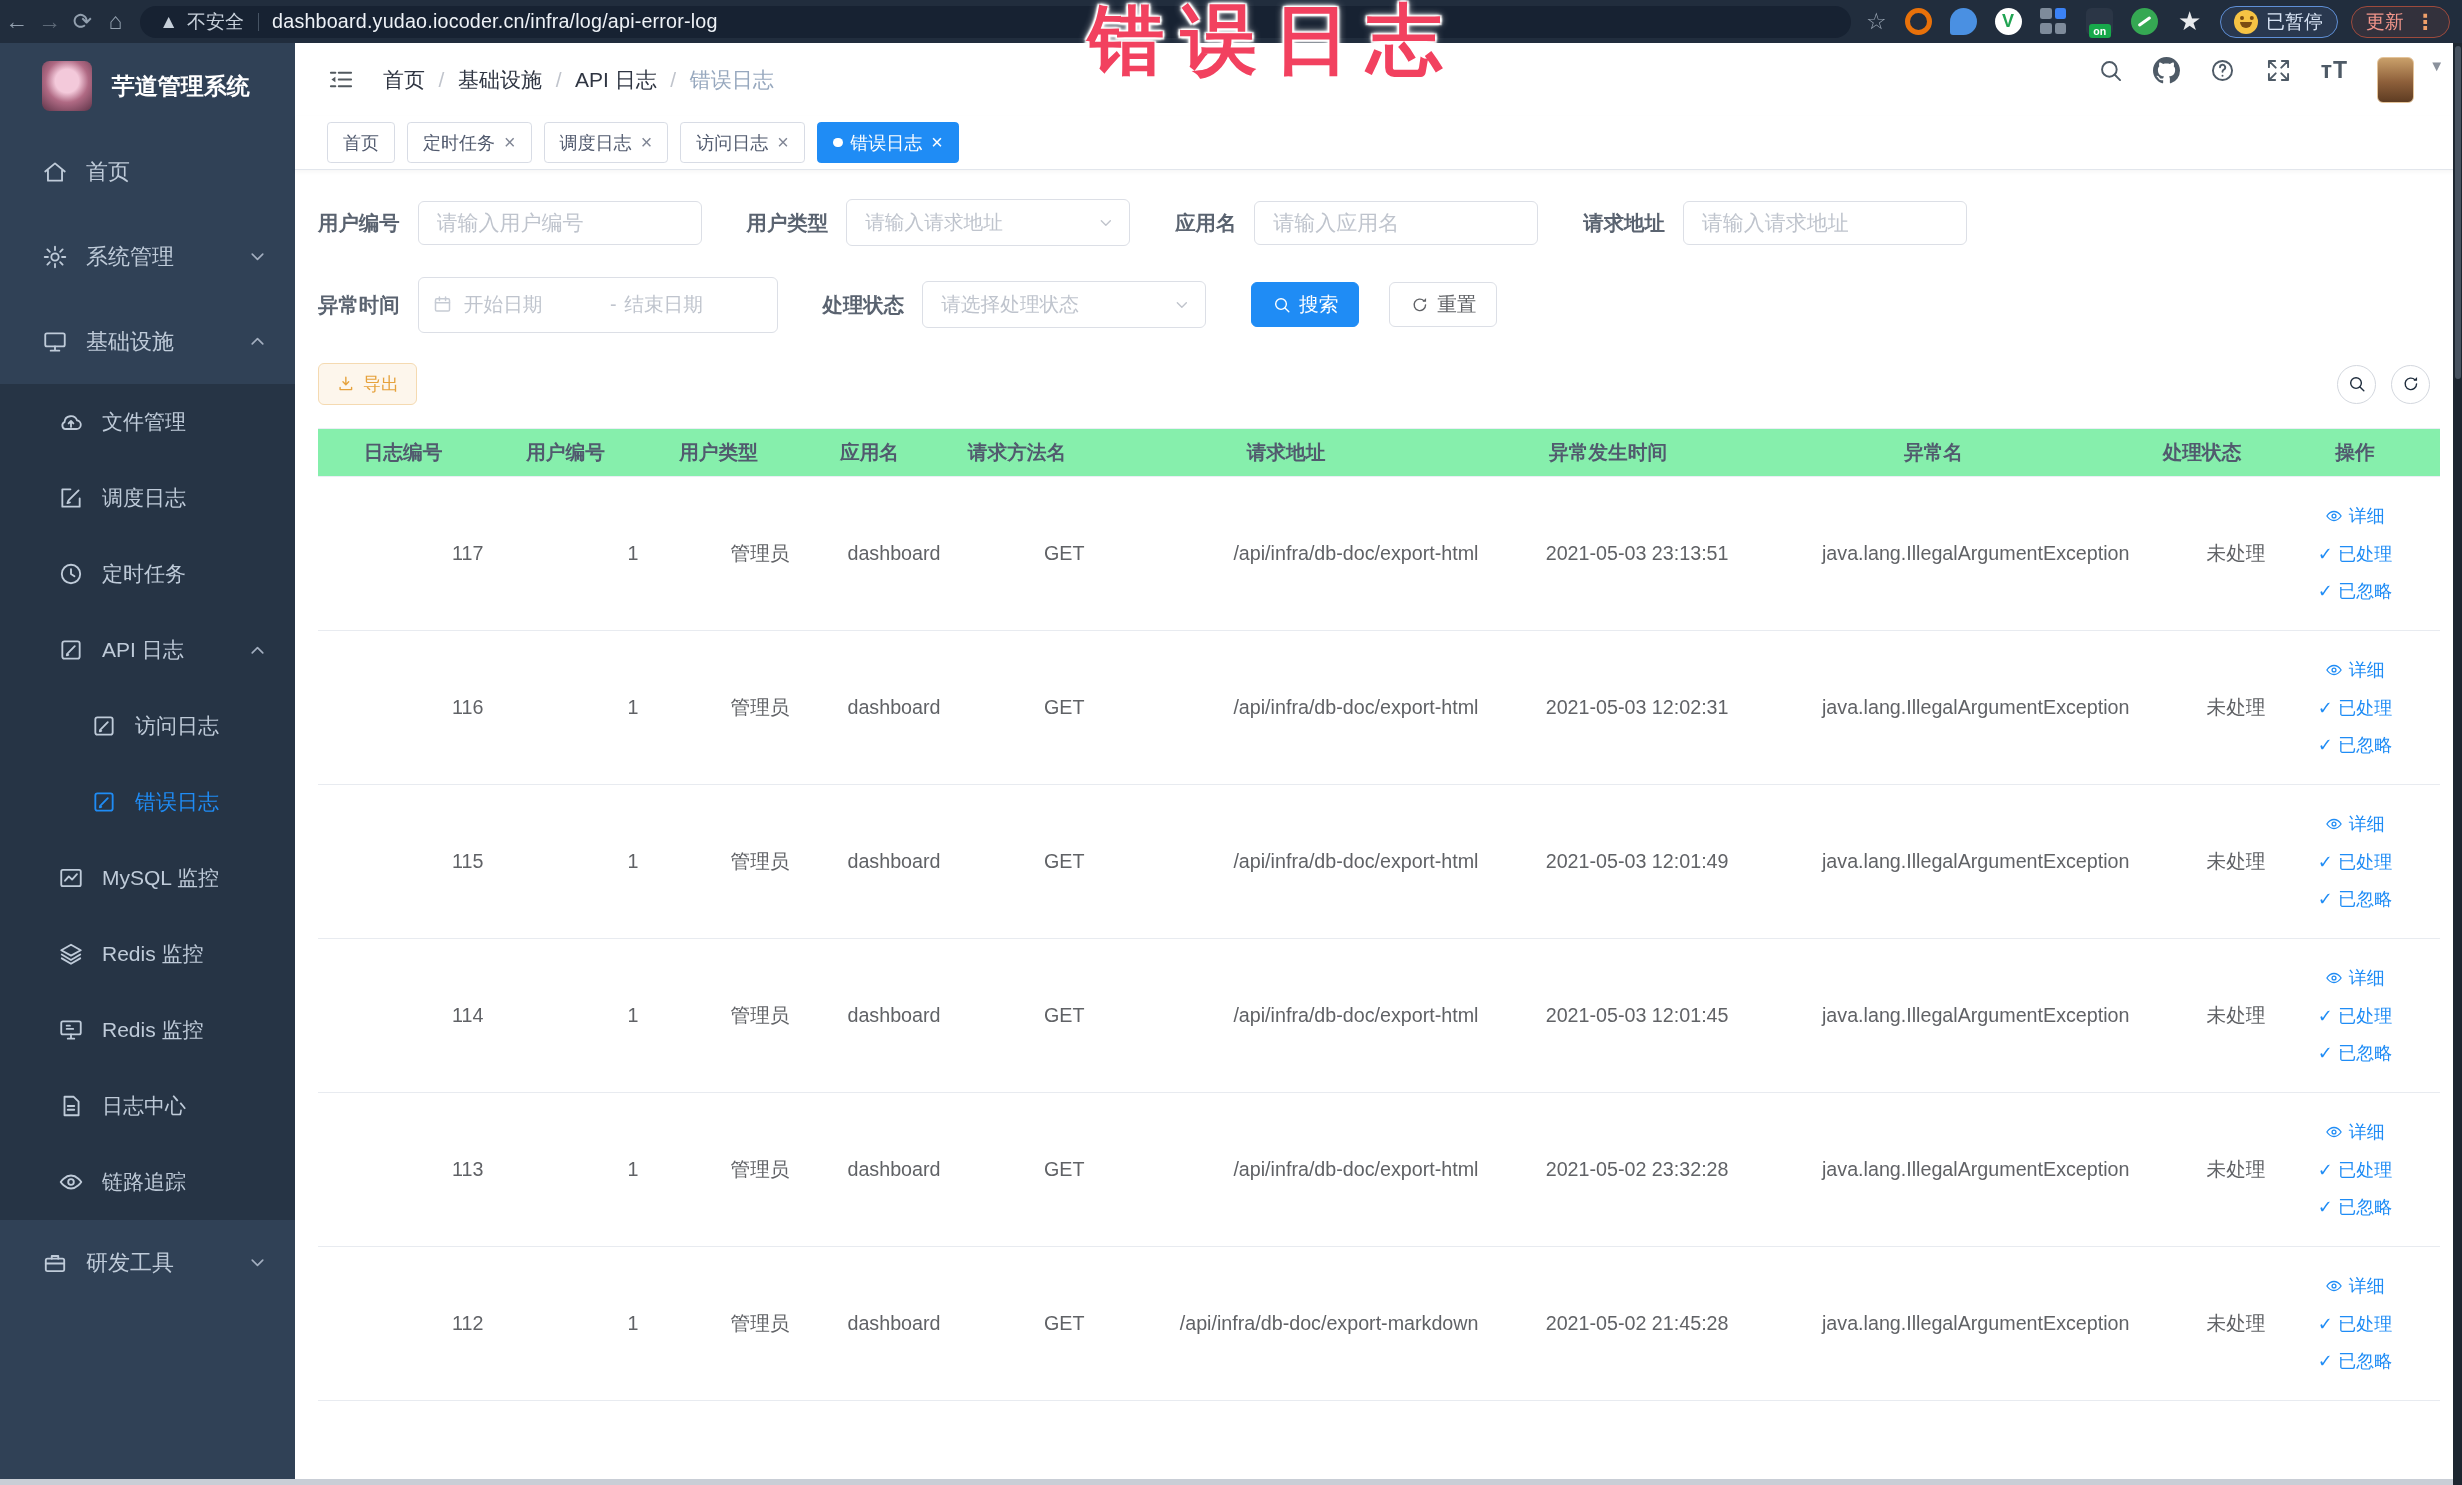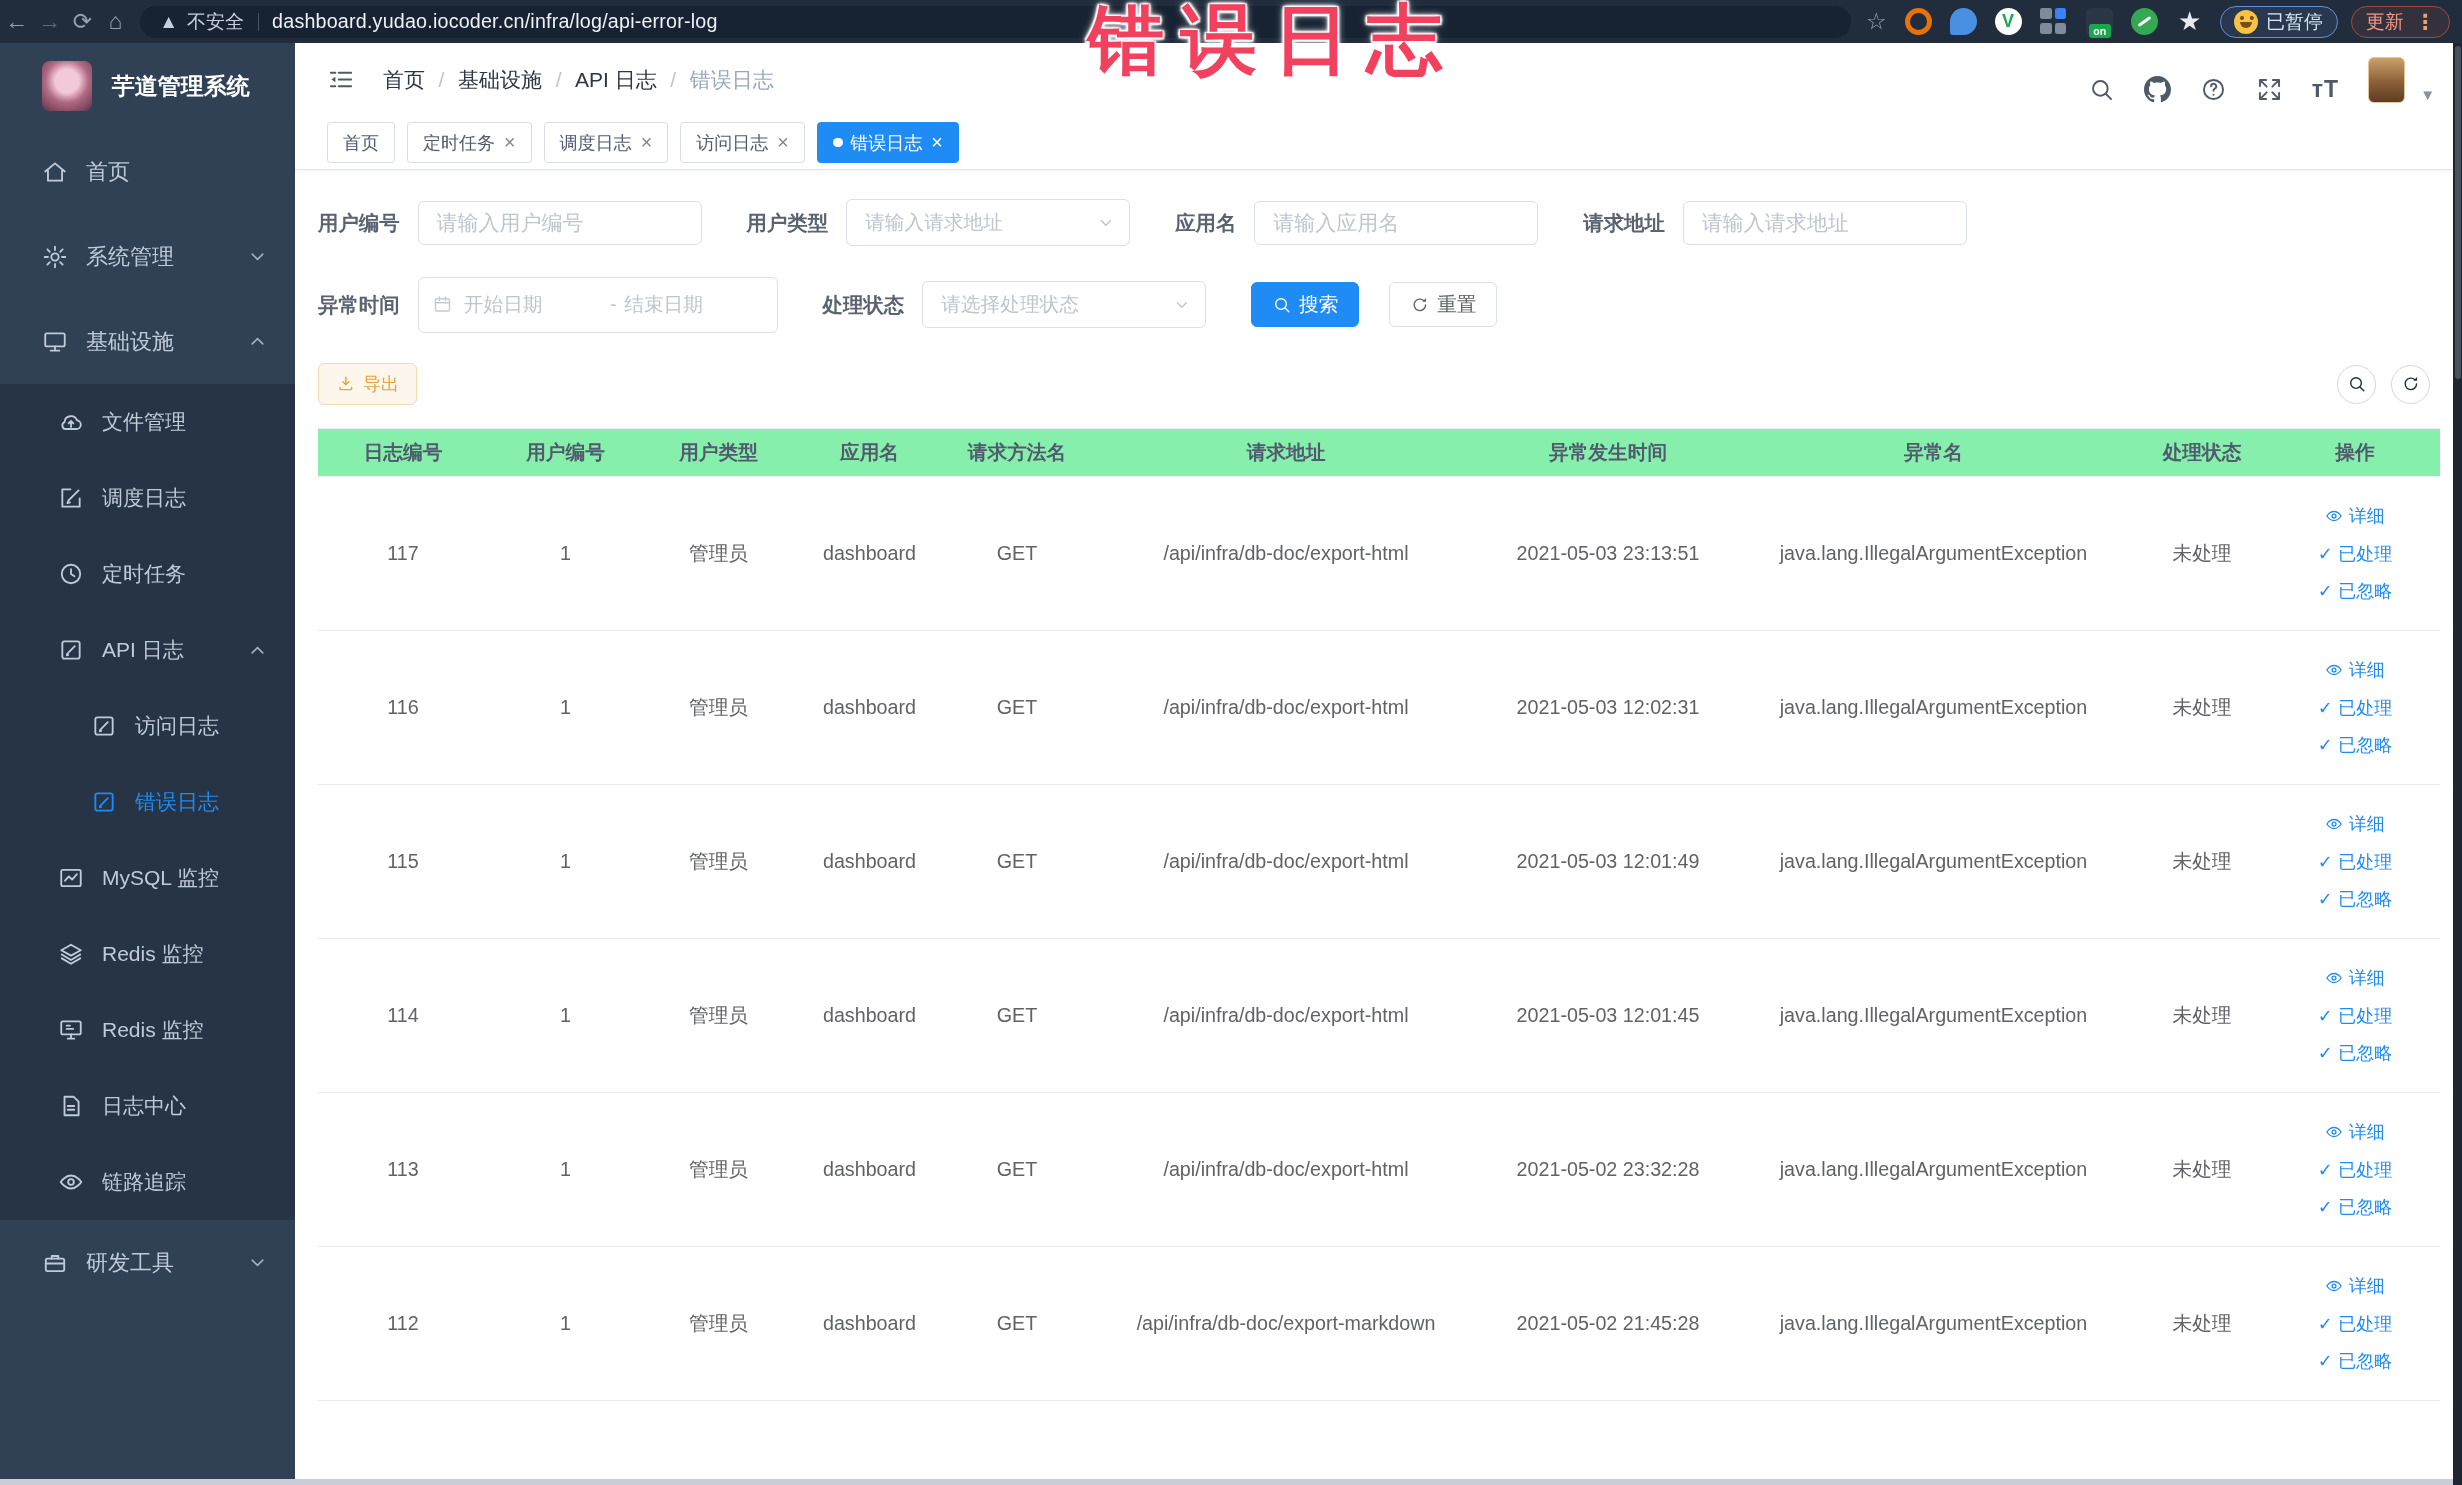--- a/index.html
+++ b/index.html
@@ -72,21 +72,21 @@
   .mi-chev{width:23px;height:23px;position:absolute;right:26px;color:#a3afc0;}
   .mi-chev.up{transform:rotate(180deg);}
 
   
   .app-header{position:absolute;left:295px;top:43px;right:0;height:73px;background:#fff;
     border-bottom:0.8px solid #eef0f4;display:flex;align-items:center;z-index:3;}
   .fold{width:32px;height:27px;color:#52595f;margin:0 26px 0 30px;}
   .breadcrumb{display:flex;align-items:center;font-size:21px;color:#2f3542;gap:13.6px;white-space:nowrap;}
   .bc-sep{color:#c0c4cc;}
   .bc-last{color:#97a8be;}
-  .hdr-right{margin-left:auto;display:flex;align-items:flex-end;gap:29px;padding-right:27px;}
+  .hdr-right{margin-left:auto;display:flex;align-items:flex-start;gap:29px;padding-right:18px;}
   .hdr-ic{width:27px;height:27px;color:#4e5a66;}
   .tT{font-size:23px;color:#4e5a66;font-weight:bold;letter-spacing:0.8px;}
   .avatar{width:35px;height:44px;border-radius:6px;border:0.8px solid #e4c49a;
     background:linear-gradient(180deg,#caa06a 0%,#8d5f3a 55%,#5e3c22 100%);}
   .caret{font-size:15px;color:#8a919c;margin-left:-13.6px;}
 
   
   .tabs-bar{position:absolute;left:295px;top:116px;right:0;height:53px;background:#fff;
     border-bottom:0.8px solid #e2e6ec;box-shadow:0 1.5px 4.5px rgba(0,0,0,.04);display:flex;align-items:center;
     padding-left:32px;gap:12px;z-index:3;}
@@ -128,21 +128,21 @@
   .circle-group{display:flex;gap:15px;padding-right:9px;}
   .cbtn{width:39px;height:39px;border-radius:50%;border:0.8px solid #d3d7de;background:#fff;display:flex;
     align-items:center;justify-content:center;cursor:pointer;}
   .cbtn .icon{width:19.7px;height:19.7px;color:#1f2d3d;}
 
   
   table.grid{width:100%;margin-top:23px;border-collapse:collapse;table-layout:fixed;}
   table.grid th{height:47px;background:#86efac;color:#515a6e;font-size:19.7px;font-weight:bold;
     border-top:0.8px solid #ebeef5;border-bottom:0.8px solid #ebeef5;text-align:center;padding:0 4.5px;
     overflow:hidden;white-space:nowrap;}
-  table.grid td{height:153px;color:#606266;font-size:19.7px;text-align:center;border-bottom:0.8px solid #e8ebf0;
+  table.grid td{height:153px;color:#606266;font-size:19.7px;text-align:right;border-bottom:0.8px solid #e8ebf0;
     padding:0 4.5px;overflow:hidden;white-space:nowrap;}
   td.op{padding:0;}
   .opwrap{display:flex;flex-direction:column;align-items:center;justify-content:center;gap:13.6px;height:100%;}
   .act{display:flex;align-items:center;gap:5.3px;color:var(--accent,#1f8cf5);font-size:18px;cursor:pointer;
     text-decoration:none;}
   .ai{width:18px;height:18px;}
   .chk{font-size:18px;line-height:1;}
 
   
   .page-scrollbar{position:absolute;right:0;top:43px;width:9px;bottom:0;background:#1d2630;z-index:6;}

